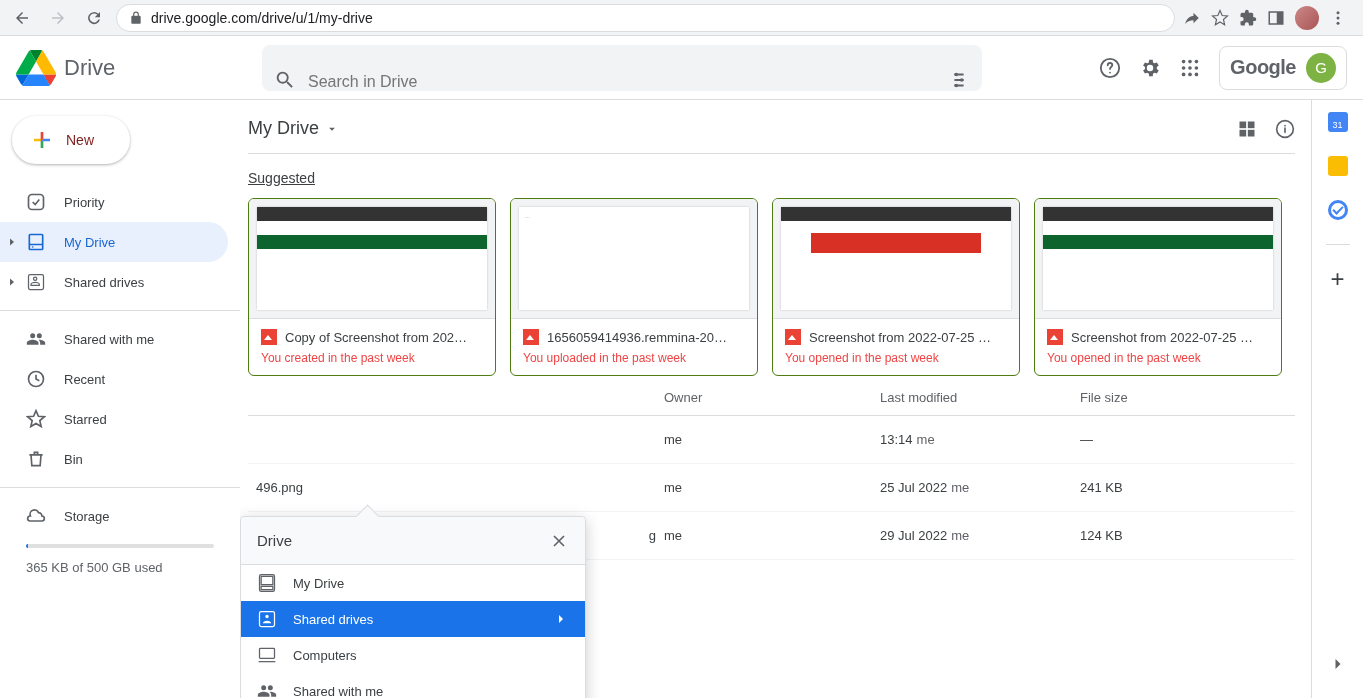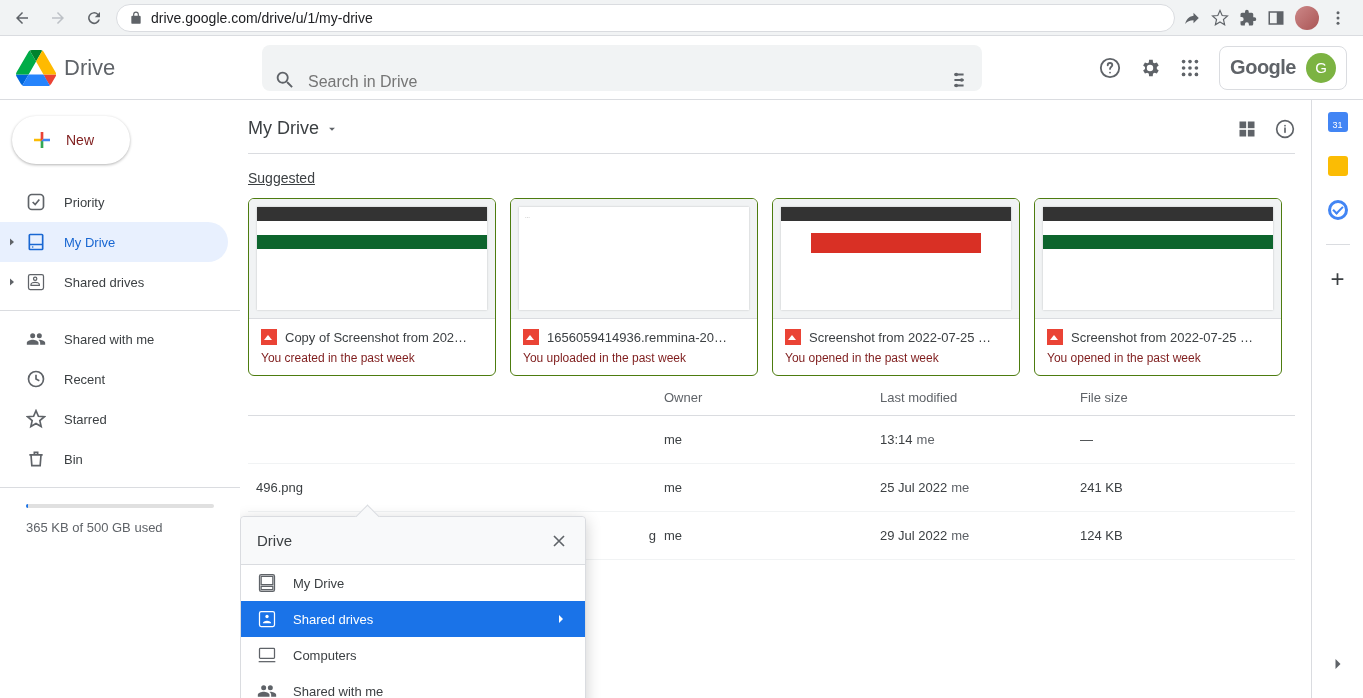--- a/index.html
+++ b/index.html
@@ -56,21 +56,21 @@
 .suggested { display:flex; gap:14px; }
 .card { width:248px; border:1px solid #4d7c0f; border-radius:6px; overflow:hidden; cursor:pointer;}
 .thumb { height:120px; background:#f1f3f4; position:relative; border-bottom:1px solid #dadce0;}
 .thumb-inner { position:absolute; inset:8px; background:#fff; box-shadow:0 0 2px rgba(0,0,0,0.2);}
 .thumb-bar-green { height:14px; background:#0d652d; margin-top:14px;}
 .thumb-bar-red { position:absolute; top:26px; left:30px; right:30px; height:20px; background:#d93025;}
 .card-info { padding:10px 12px;}
 .card-name-row { display:flex; align-items:center; gap:8px; font-size:13px; color:#3c4043; white-space:nowrap; overflow:hidden; text-overflow:ellipsis;}
 .file-icon { width:16px; height:16px; background:#ea4335; flex-shrink:0; position:relative;}
 .file-icon::after { content:''; position:absolute; left:3px; top:6px; border-left:4px solid transparent; border-right:4px solid transparent; border-bottom:5px solid #fff;}
-.card-sub { font-size:12px; color:#7f1d1d; margin-top:6px;}
+.card-sub { font-size:12px; color:#ef4444; margin-top:6px;}
 
 
 .table-header { display:flex; padding: 14px 0 10px 0; border-bottom:1px solid #dadce0; font-size:13px; color:#5f6368; font-weight:500;}
 .col-name { flex: 0 0 416px; padding-left:8px;}
 .col-owner { flex: 0 0 216px;}
 .col-modified { flex: 0 0 200px;}
 .col-size { flex: 1;}
 .table-row { display:flex; align-items:center; height:48px; border-bottom:1px solid #f1f3f4; font-size:13px; color:#3c4043;}
 .table-row .col-modified .by { color:#5f6368; margin-left:4px;}
 
@@ -254,20 +254,26 @@
         </svg>
       <span>Starred</span>
     </div>
     <div class="nav-item">
       <svg class="icon" viewBox="0 0 24 24">
           <path d="M6 7h12l-1 13H7zM4 7h16M10 4h4v3h-4z" fill="none" stroke="#5f6368" stroke-width="2"></path>
         </svg>
       <span>Bin</span>
     </div>
     <div class="divider"></div>
+    <div class="nav-item">
+      <svg class="icon" viewBox="0 0 24 24">
+          <path d="M19 18H5a3 3 0 0 1 0-6h.3A5 5 0 0 1 15 8a4 4 0 0 1 4 4 3 3 0 0 1 0 6z" fill="none" stroke="#5f6368" stroke-width="2"></path>
+        </svg>
+      <span>Storage</span>
+    </div>
     <div class="storage-bar">
         <div class="storage-fill"></div>
       </div>
     <div class="storage-text">365 KB of 500 GB used</div>
   </div>
 
   <div class="main">
     <div class="breadcrumb">
       <div class="title">
         <span>My Drive</span>

